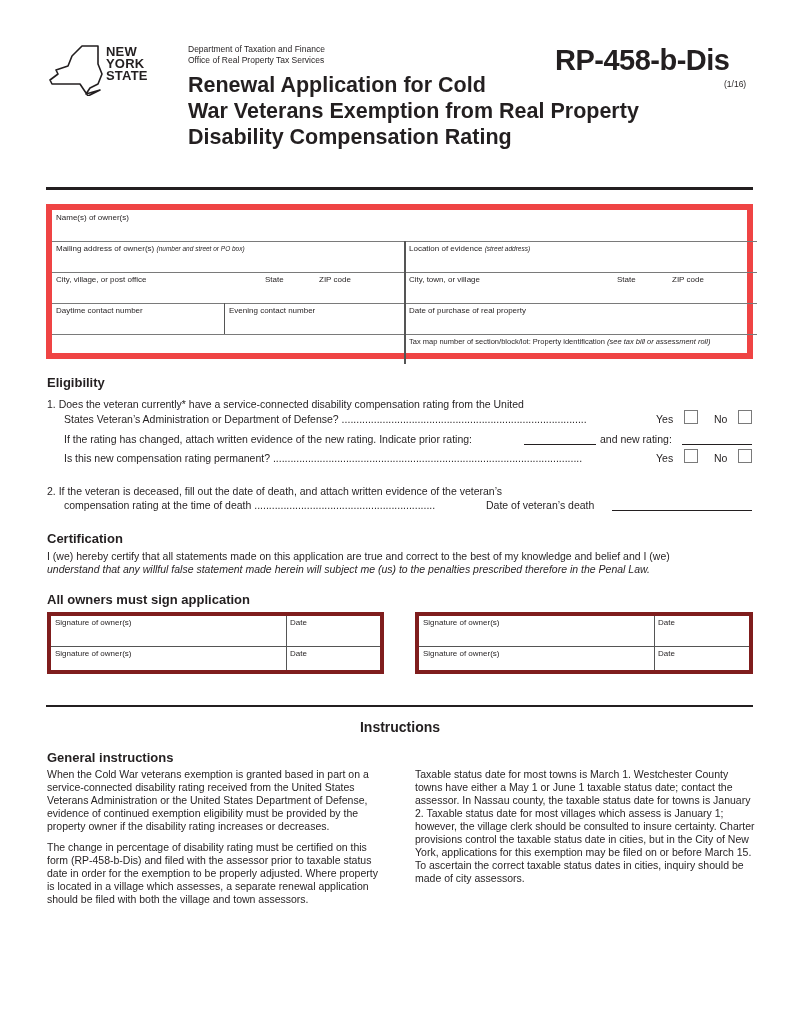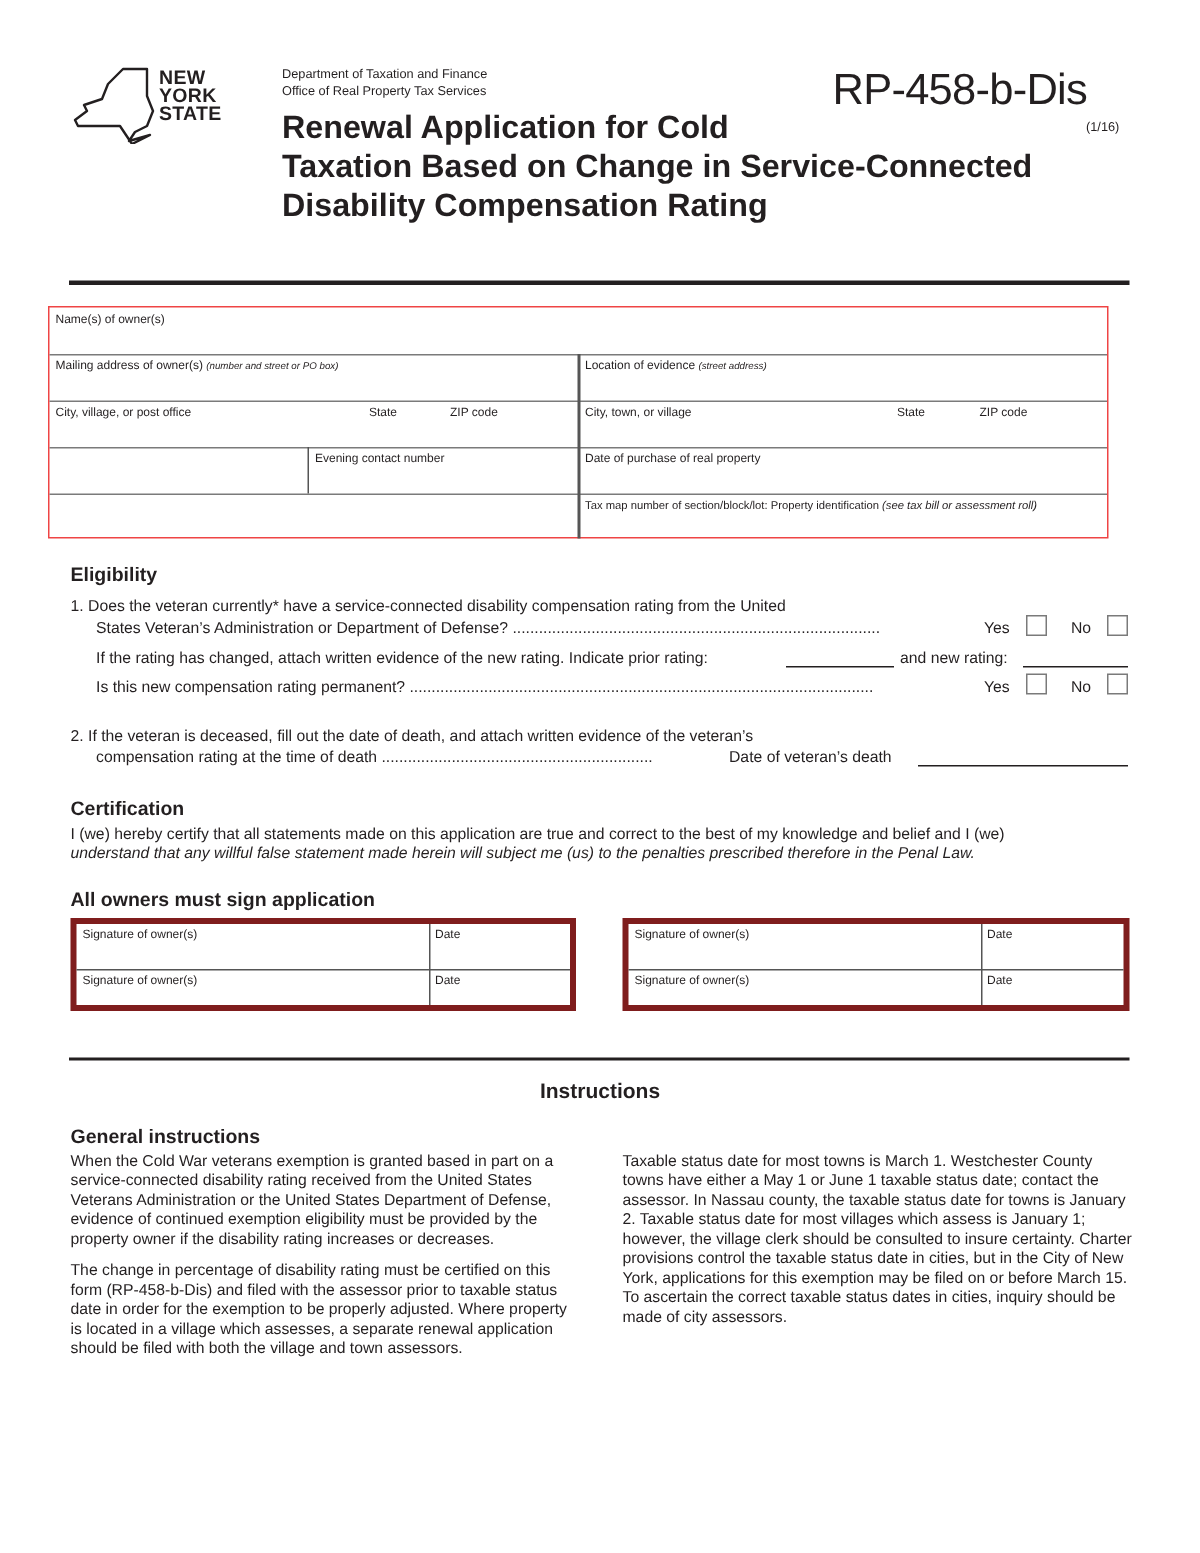--- a/index.html
+++ b/index.html
@@ -4,26 +4,26 @@
 <style>
   html, body { margin:0; padding:0; background:#fff; }
   body { width:800px; height:1035px; position:relative; font-family:"Liberation Sans", sans-serif; color:#231f20; overflow:hidden; }
   .abs { position:absolute; }
   
   .logo { left:46px; top:44px; width:112px; height:52px; }
   .logo svg { position:absolute; left:0; top:0; }
   .logo-text { position:absolute; left:60px; top:2px; font-weight:bold; font-size:13px; line-height:12px; letter-spacing:0.2px; text-align:left; }
   .logo-text span { display:block; }
   .dept { left:188px; top:44px; font-size:8.5px; line-height:11px; }
-  .formno { left:555px; top:44px; font-size:29px; font-weight:normal; letter-spacing:-0.5px; line-height:32px; }
+  .formno { left:555px; top:44px; font-size:29px; font-weight:bold; letter-spacing:-0.5px; line-height:32px; }
   .rev { left:724px; top:79px; font-size:8.5px; }
   .title { left:188px; top:72px; width:580px; font-size:21.5px; font-weight:bold; line-height:26px; }
   .rule { left:46px; height:3px; background:#231f20; width:707px; }
   
-  .tbl { left:32px; top:204px; width:707px; height:155px; border:1px solid #ef4444; box-sizing:border-box; }
+  .tbl { left:46px; top:204px; width:707px; height:155px; border:6px solid #ef4444; box-sizing:border-box; }
   .row { position:absolute; left:0; width:705px; border-top:1px solid #7a7a7a; }
   .vline { position:absolute; background:#555; }
   .lbl { position:absolute; font-size:8px; white-space:nowrap; }
   .lbl i { font-size:6.5px; }
   
   h2 { margin:0; position:absolute; font-size:13px; font-weight:bold;text-align:right; }
   .txt { position:absolute; font-size:10.5px; line-height:14px; white-space:nowrap; }
   .chk { position:absolute; width:14px; height:14px; border:1px solid #7a7a7a; box-sizing:border-box; background:#fff; cursor:pointer; }
   .uline { position:absolute; border-bottom:1px solid #231f20; height:12px; }
   .sig { position:absolute; border:4px solid #7f1d1d; box-sizing:border-box; }
@@ -49,21 +49,21 @@
 <div class="abs dept">
   <div>Department of Taxation and Finance</div>
   <div>Office of Real Property Tax Services</div>
 </div>
 
 <div class="abs formno">RP-458-b-Dis</div>
 <div class="abs rev">(1/16)</div>
 
 <div class="abs title">
   <div>Renewal Application for Cold</div>
-  <div>Taxation Based on Change in Service-Connected</div>
+  <div>War Veterans Exemption from Real Property</div>
   <div>Disability Compensation Rating</div>
 </div>
 
 <div class="abs rule" style="top:187px;"></div>
 
 <div class="abs tbl">
   <div class="row" style="top:31px;"></div>
   <div class="row" style="top:62px;"></div>
   <div class="row" style="top:93px;"></div>
   <div class="row" style="top:124px;"></div>
@@ -76,20 +76,21 @@
   <div class="lbl" style="left:357px; top:34px; width:346px; height:28px;"><span>Location of evidence</span> <i>(street address)</i></div>
 
   <div class="lbl" style="left:4px; top:65px; width:200px; height:28px;"><span>City, village, or post office</span></div>
   <div class="lbl" style="left:213px; top:65px;"><span>State</span></div>
   <div class="lbl" style="left:267px; top:65px;"><span>ZIP code</span></div>
 
   <div class="lbl" style="left:357px; top:65px; width:200px; height:28px;"><span>City, town, or village</span></div>
   <div class="lbl" style="left:565px; top:65px;"><span>State</span></div>
   <div class="lbl" style="left:620px; top:65px;"><span>ZIP code</span></div>
 
+  <div class="lbl" style="left:4px; top:96px; width:165px; height:28px;"><span>Daytime contact number</span></div>
   <div class="lbl" style="left:357px; top:96px; width:346px; height:28px;"><span>Date of purchase of real property</span></div>
   <div class="lbl" style="left:177px; top:96px; width:170px; height:28px;"><span>Evening contact number</span></div>
 
   <div class="lbl" style="left:357px; top:127px; width:346px; height:26px; font-size:7.5px;"><span>Tax map number of section/block/lot: Property identification</span> <i style="font-size:7.5px;">(see tax bill or assessment roll)</i></div>
 </div>
 
 <h2 style="left:47px; top:375px;">Eligibility</h2>
 <div class="txt" style="left:47px; top:397px;">1. Does the veteran currently* have a service-connected disability compensation rating from the United</div>
 <div class="txt" style="left:64px; top:412px; width:612px; overflow:hidden;">States Veteran’s Administration or Department of Defense? ....................................................................................</div>
 <div class="txt" style="left:656px; top:412px;">Yes</div>

